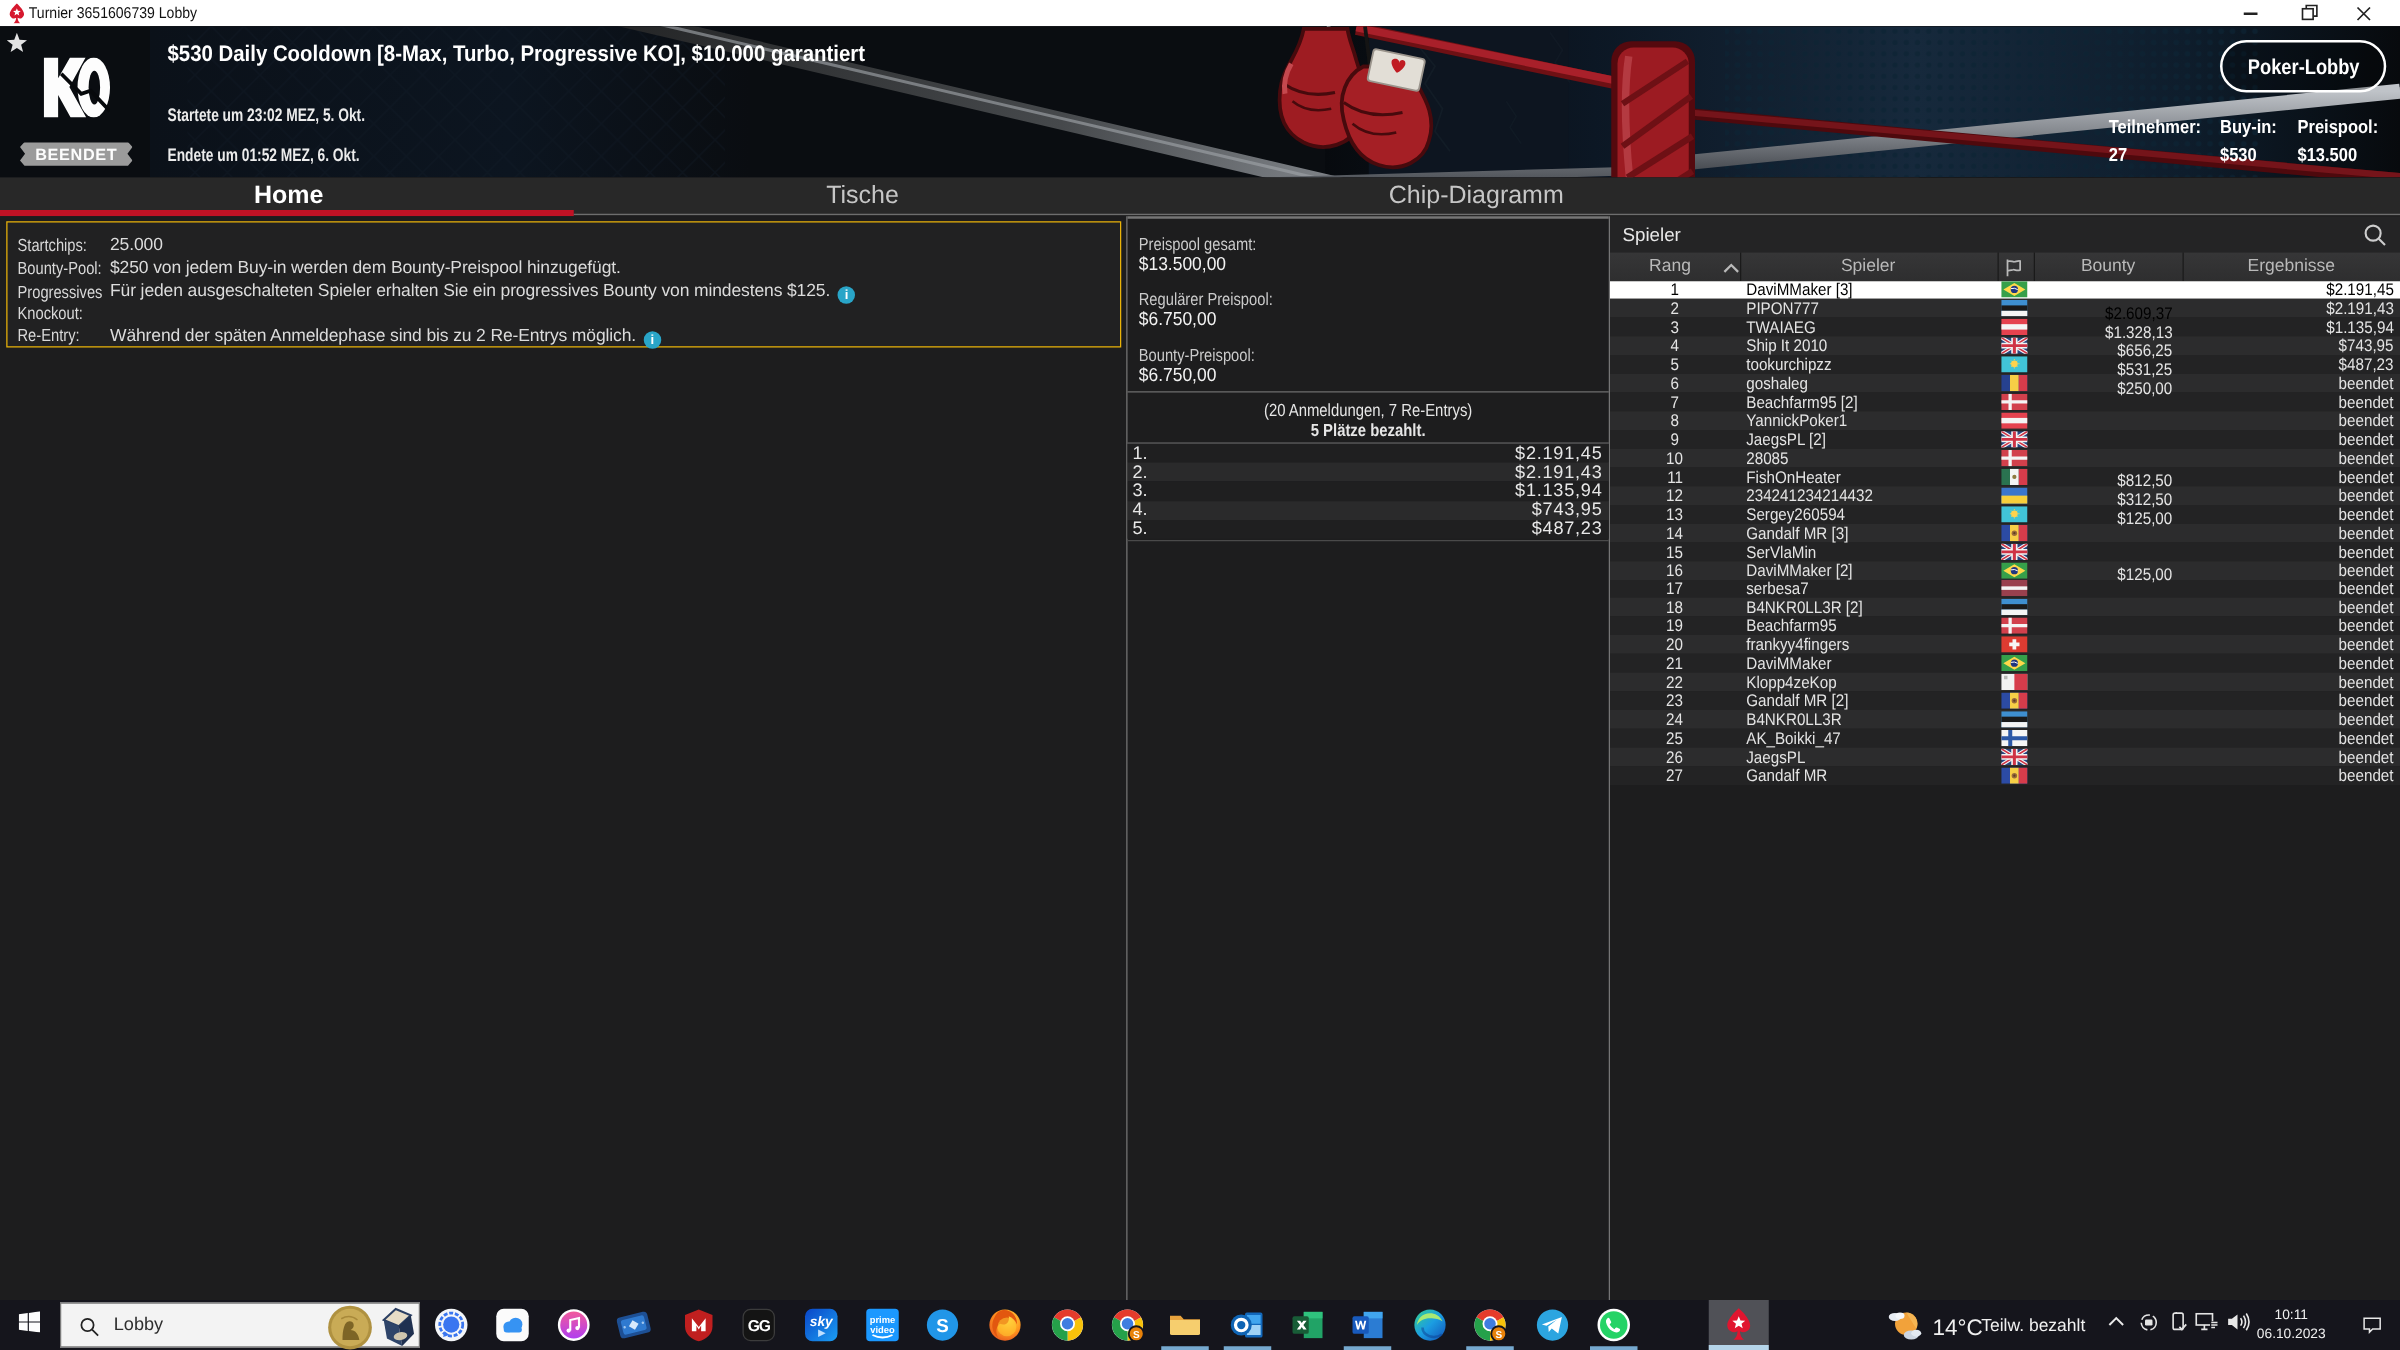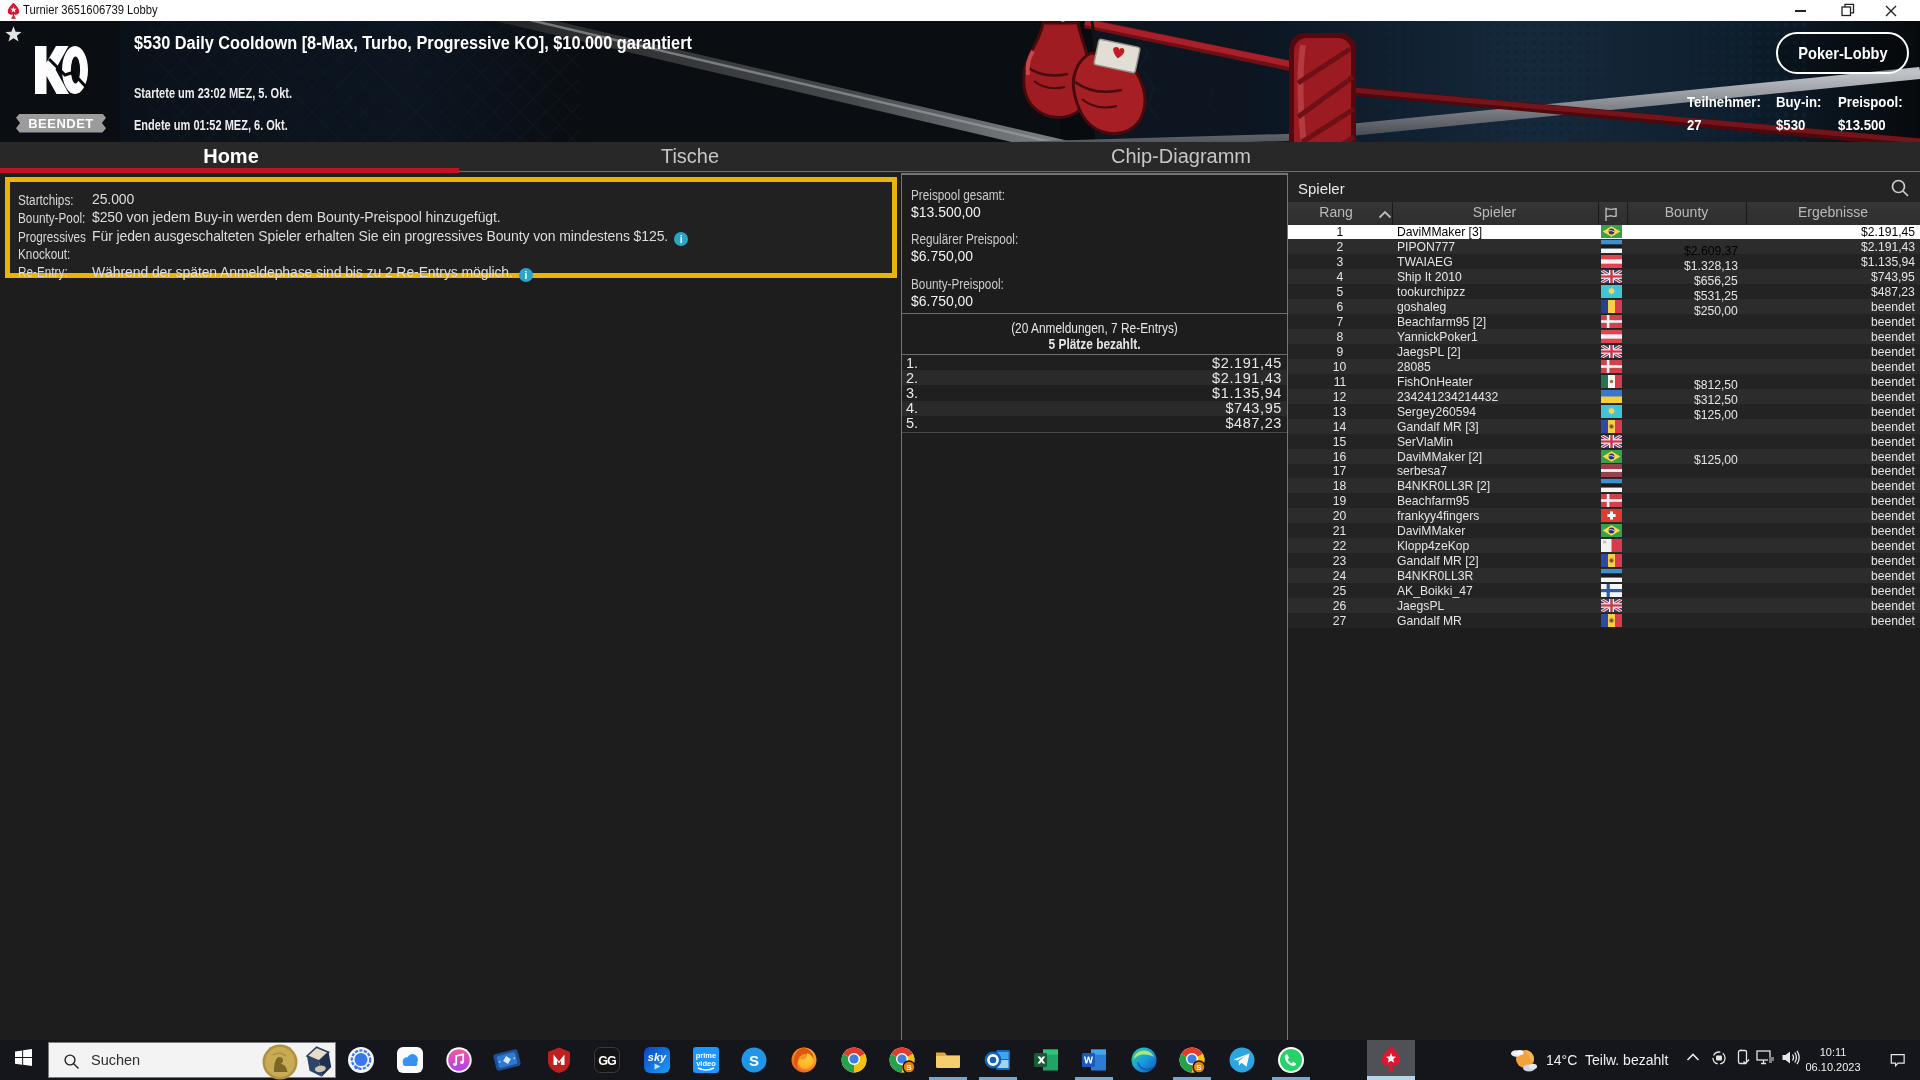--- a/index.html
+++ b/index.html
@@ -35,21 +35,21 @@
 #tab2 { left:590px; } #tab3 { left:1081px; } #tab4 { left:1582px;margin-top:32px; }
 #redline { position:absolute; left:0; top:26px; width:459px; height:5px; background:#c01225; }
 #grayline { position:absolute; left:459px; top:28.5px; width:1461px; height:1.8px; background:#6e6e6e; }
 
 
 #content { position:absolute; top:173px; left:0; width:1920px; height:867px; background:#1d1d1e; }
 .vline { position:absolute; top:0; width:1.5px; height:867px; background:#757575; }
 #midtop { position:absolute; left:902px; top:0; width:385px; height:1.5px; background:#757575; }
 
 
-#lpanel { position:absolute; left:5px; top:3.5px; width:892px; height:101px; border:5px solid #eab308; background:#212122; }
+#lpanel { position:absolute; left:5px; top:3.5px; width:892px; height:101px; border:1px solid #eab308; background:#212122; }
 .ll { position:absolute; left:8px; font-size:14px; color:#d9d9d9; transform:scaleX(0.84); transform-origin:0 0; white-space:nowrap; line-height:16.5px; }
 .lv { position:absolute; left:82px; font-size:14px; color:#dcdcdc; white-space:nowrap; letter-spacing:-0.1px; }
 .info { display:inline-block; width:14px; height:14px; border-radius:7px; background:#29a5c8; color:#fff; font-size:10.5px; font-weight:bold; text-align:center; line-height:14px; margin-left:6px; vertical-align:-2px; }
 
 
 .ml { position:absolute; left:911px; font-size:14px; color:#cbcbcb; transform:scaleX(0.84); transform-origin:0 0; white-space:nowrap; }
 .mv { position:absolute; left:911px; font-size:15px; color:#f2f2f2; transform:scaleX(0.93); transform-origin:0 0; }
 .mline { position:absolute; left:902px; width:385px; height:1px; background:#6e6e6e; }
 .mcent { position:absolute; left:902px; width:385px; text-align:center; font-size:14px; color:#e6e6e6; transform:scaleX(0.85); transform-origin:50% 0; }
 #paytable { position:absolute; left:902px; top:182px; width:385px; }
@@ -87,21 +87,21 @@
 #searchbox .mag { position:absolute; left:14px; top:10px; }
 #searchbox .st { position:absolute; left:42px; top:9px; font-size:14.5px; color:#2e2e2e; }
 #medal { position:absolute; right:1px; top:0px; width:74px; height:38px; }
 .tic { position:absolute; top:6px; width:28px; height:28px; }
 .tri { position:absolute; }
 .ul { position:absolute; top:37px; width:38px; height:3px; background:#76a9cf; }
 #psbtn { position:absolute; left:1367px; top:0; width:48px; height:40px; background:#505157; }
 #psbtn svg { position:absolute; left:12px; top:6px; width:24px; height:27px; }
 #psul { position:absolute; left:1367px; top:36px; width:48px; height:4px; background:#b5d5ea; }
 #wic { position:absolute; left:1508px; top:6px; width:30px; height:28px; }
-#wtemp { position:absolute; left:1546px; top:12px; font-size:14px; color:#f0f0f0; }
+#wtemp { position:absolute; left:1546px; top:12px; font-size:18px; color:#f0f0f0; }
 #wdesc { position:absolute; left:1585px; top:12px; font-size:14px; color:#f0f0f0; }
 #clock { position:absolute; left:1800px; top:5px; width:66px; text-align:center; font-size:11px; color:#f0f0f0; line-height:15px; }
 </style></head>
 <body>
 <div id="root">
 
 <div id="titlebar">
   <svg id="tspade" viewBox="0 0 20 23">
         <path d="M10,0.5 C10,0.5 2.2,7.2 2.2,12.2 a4.6,4.6 0 0 0 7,3.9 c-0.1,2.8 -1.2,4.6 -2.8,5.9 h7.2 c-1.6,-1.3 -2.7,-3.1 -2.8,-5.9 a4.6,4.6 0 0 0 7,-3.9 C17.8,7.2 10,0.5 10,0.5 z" fill="#d6182e" transform="translate(0,0.5)"></path>
         <polygon points="10.0,6.1 11.1,9.0 14.2,9.1 11.8,11.1 12.6,14.1 10.0,12.4 7.4,14.1 8.2,11.1 5.8,9.1 8.9,9.0" fill="#fff"></polygon>
@@ -694,21 +694,21 @@
           <path d="M8.6,1.4 L18,0 V8.6 H8.6 Z"></path>
           <path d="M0,9.6 H7.6 V16.7 L0,15.6 Z"></path>
           <path d="M8.6,9.6 H18 V18 L8.6,16.8 Z"></path>
         </g>
       </svg>
   <div id="searchbox">
     <svg class="mag" width="17" height="17" viewBox="0 0 17 17">
           <circle cx="7" cy="7" r="4.9" fill="none" stroke="#222" stroke-width="1.4"></circle>
           <path d="M10.7,10.7 L15.5,15.5" stroke="#222" stroke-width="1.4"></path>
         </svg>
-    <div class="st">Suchen</div>
+    <div class="st">Lobby</div>
     <svg id="medal" viewBox="0 0 74 38">
 <circle cx="20" cy="19" r="17.5" fill="#af9140"></circle>
 <circle cx="20" cy="19" r="15" fill="#c9ab56"></circle>
 <path d="M14,29 c0,-8 1.5,-15 5.5,-15 c4.5,0 4.5,5.5 1,7 c6,0 7,8 7,8 z" fill="#7d6526"></path>
 <path d="M13,12 q7,-4 13,1" stroke="#a8893a" stroke-width="1.2" fill="none"></path>
 <g transform="translate(47,1) rotate(-10 12 17)">
 <path d="M1,10 L12,3 L23,10 L12,17 Z" fill="#e7dcc6" stroke="#2b3f63" stroke-width="1.6"></path>
 <path d="M1,10 L12,17 L12,33 L1,25 Z" fill="#2e4469"></path>
 <path d="M23,10 L12,17 L12,33 L23,25 Z" fill="#1f3050"></path>
 <ellipse cx="12" cy="25" rx="5.5" ry="3.2" fill="#cfc5ae"></ellipse>

